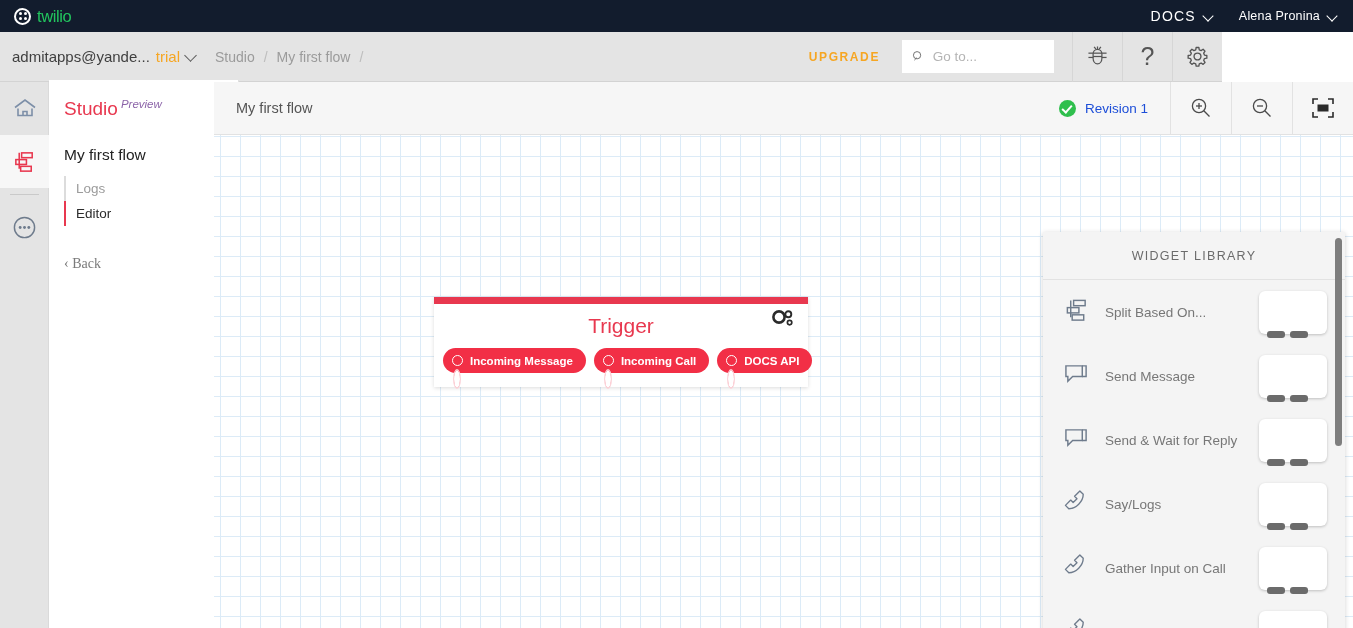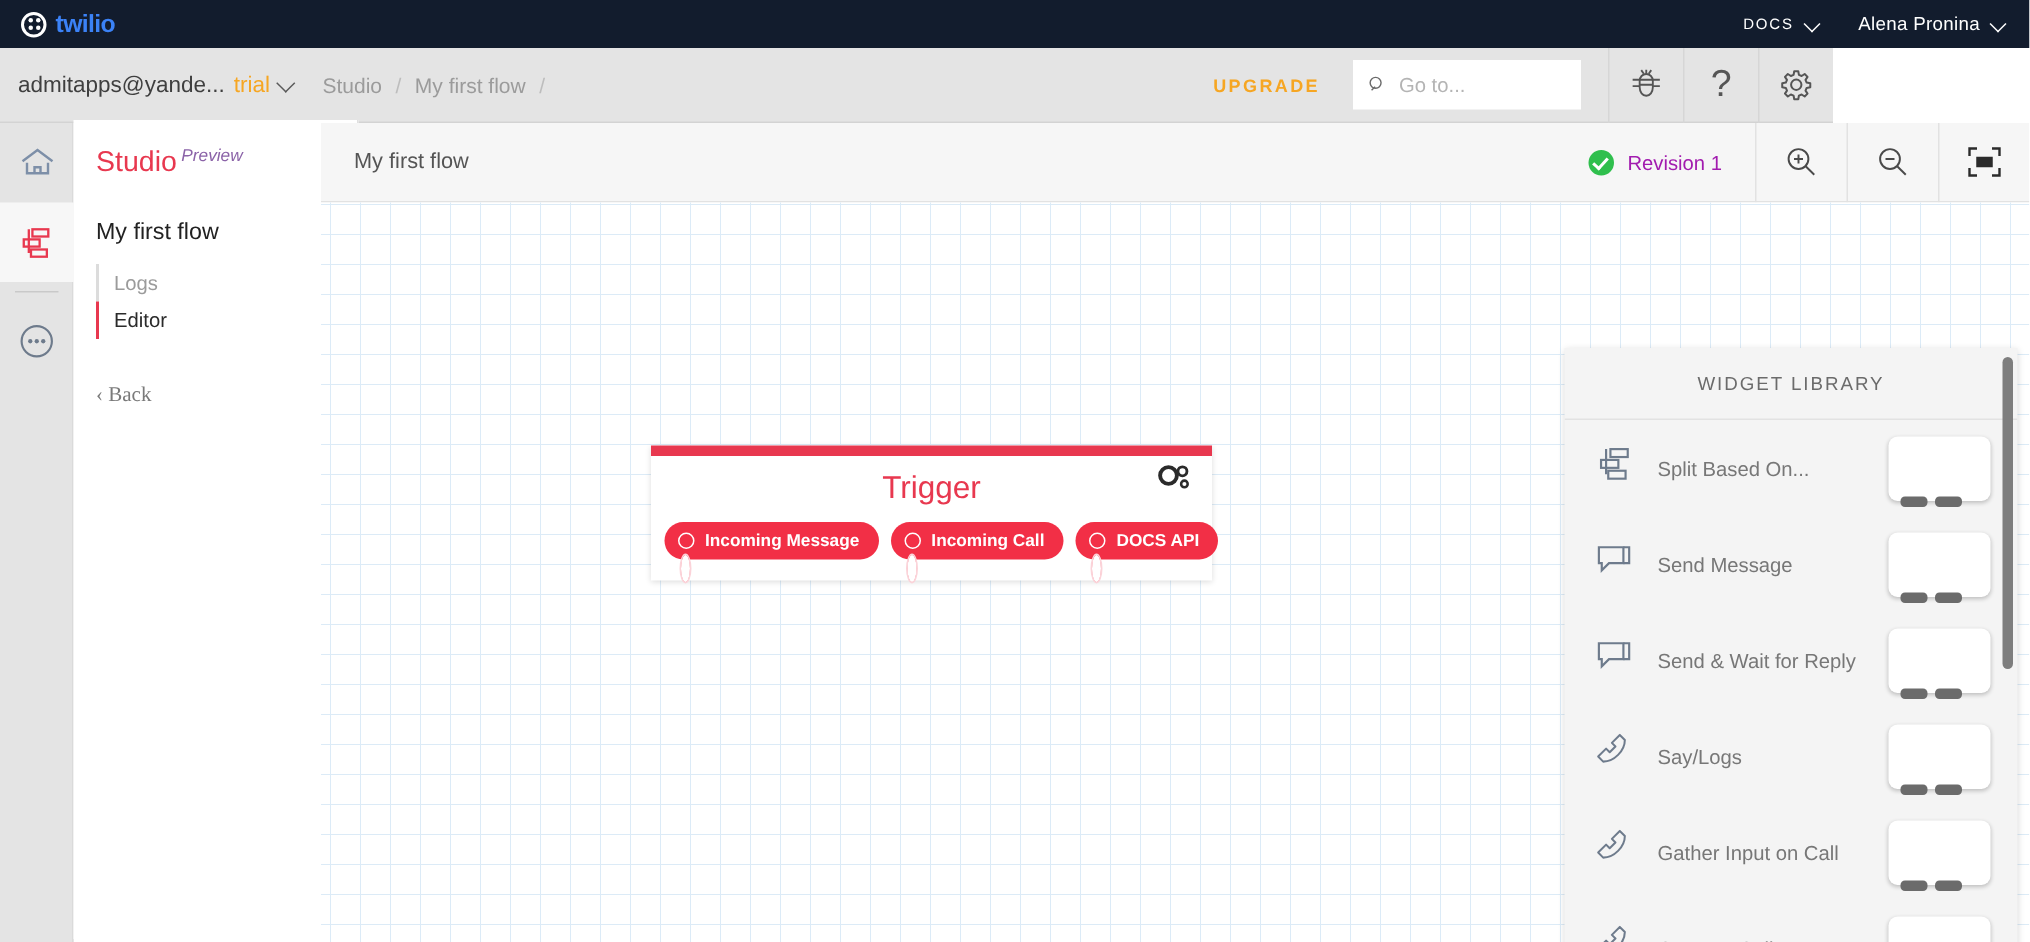--- a/index.html
+++ b/index.html
@@ -23,27 +23,27 @@
     border: 2px solid #fff; position: relative;
   }
   .logo-mark i {
     position: absolute; width: 3px; height: 3px; border-radius: 50%; background: #fff;
   }
   .logo-mark i:nth-child(1) { top: 2.5px; left: 2.5px; }
   .logo-mark i:nth-child(2) { top: 2.5px; right: 2.5px; }
   .logo-mark i:nth-child(3) { bottom: 2.5px; left: 2.5px; }
   .logo-mark i:nth-child(4) { bottom: 2.5px; right: 2.5px; }
   .logo-text {
-    color: #3b82f6; font-size: 16.5px; font-weight: bold; letter-spacing: -0.4px;
+    color: #22c55e; font-size: 16.5px; font-weight: normal; letter-spacing: -0.4px;
   }
   .topnav-right {
     margin-left: auto; display: flex; align-items: center; gap: 26px; margin-right: 16px;
   }
   .topnav-item {
-    color: #fff; font-size: 10px; letter-spacing: 1.2px;
+    color: #fff; font-size: 14px; letter-spacing: 1.2px;
     display: flex; align-items: center; gap: 8px; cursor: pointer;
   }
   .topnav-item.user { letter-spacing: 0.2px; font-size: 12.5px; }
   .chev { width: 9px; height: 9px; position: relative; }
   .chev::after {
     content: ""; position: absolute; left: 0; top: 0;
     width: 7px; height: 7px;
     border-right: 1.4px solid #fff; border-bottom: 1.4px solid #fff;
     transform: rotate(45deg);
   }
@@ -140,21 +140,21 @@
     background: #fff; overflow: hidden;
   }
   .canvas-toolbar {
     position: absolute; top: 0; left: 0; width: 1139px; height: 53px;
     background: #F6F6F6; border-bottom: 1px solid #e2e2e2;
     display: flex; align-items: center;
   }
   .canvas-title { margin-left: 22px; font-size: 14.5px; color: #555; }
   .toolbar-right { margin-left: auto; display: flex; align-items: center; height: 53px; }
   .revision {
-    display: flex; align-items: center; gap: 9px; font-size: 13.5px; color: #a21caf;
+    display: flex; align-items: center; gap: 9px; font-size: 13.5px; color: #1d4ed8;
     padding-right: 22px;
     padding-left: 48px;
   }
   .check-circle {
     width: 17px; height: 17px; border-radius: 50%; background: #2FBF4D;
     position: relative; flex: none;
   }
   .check-circle::after {
     content: ""; position: absolute; left: 5px; top: 3.4px;
     width: 4px; height: 8px;

